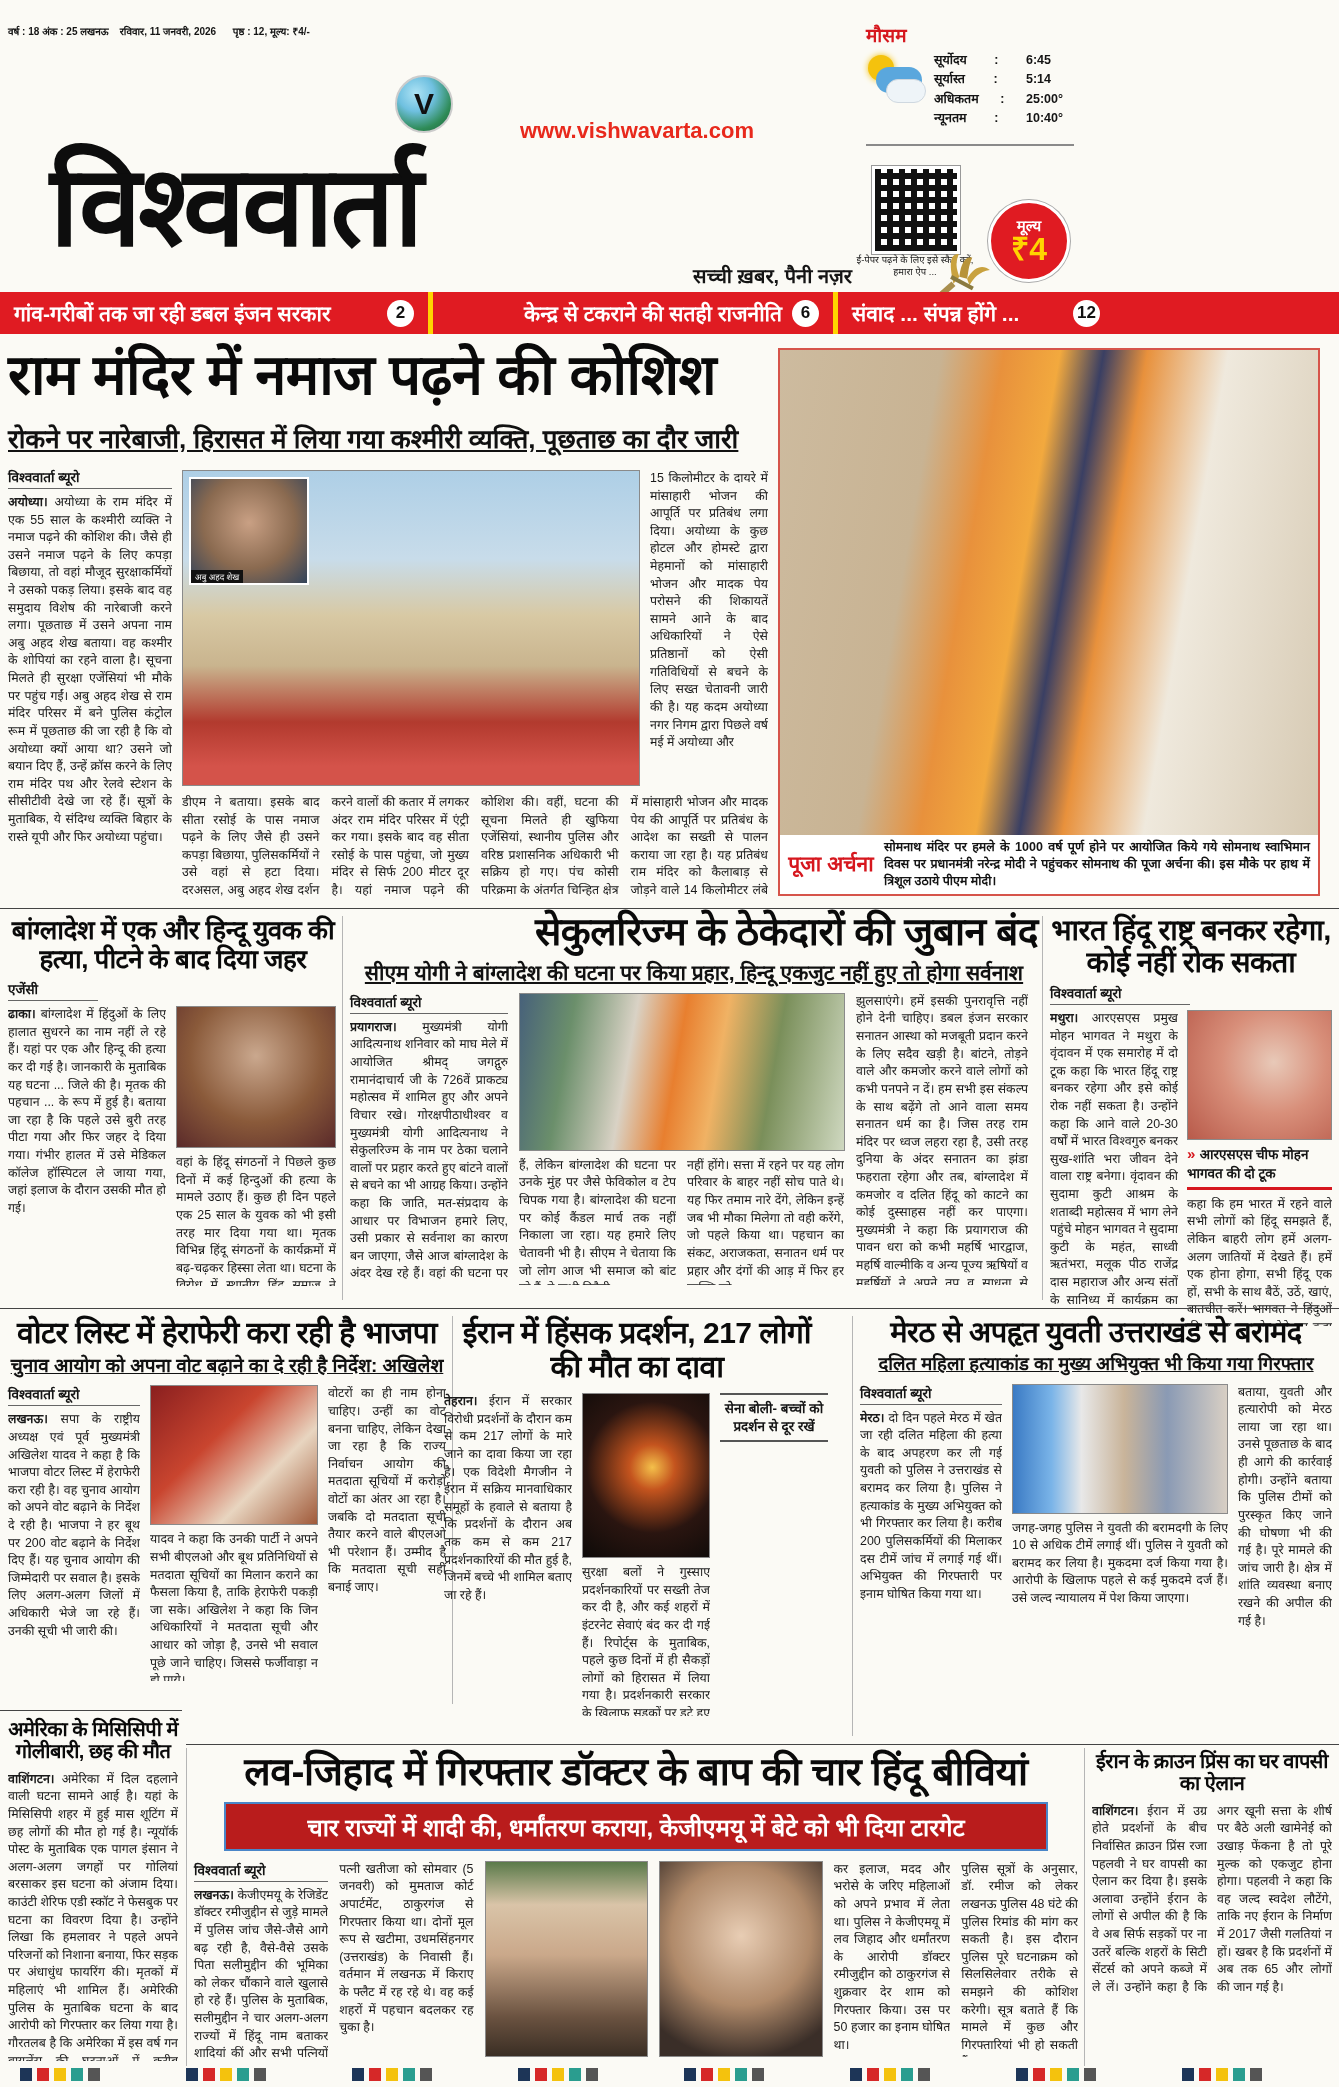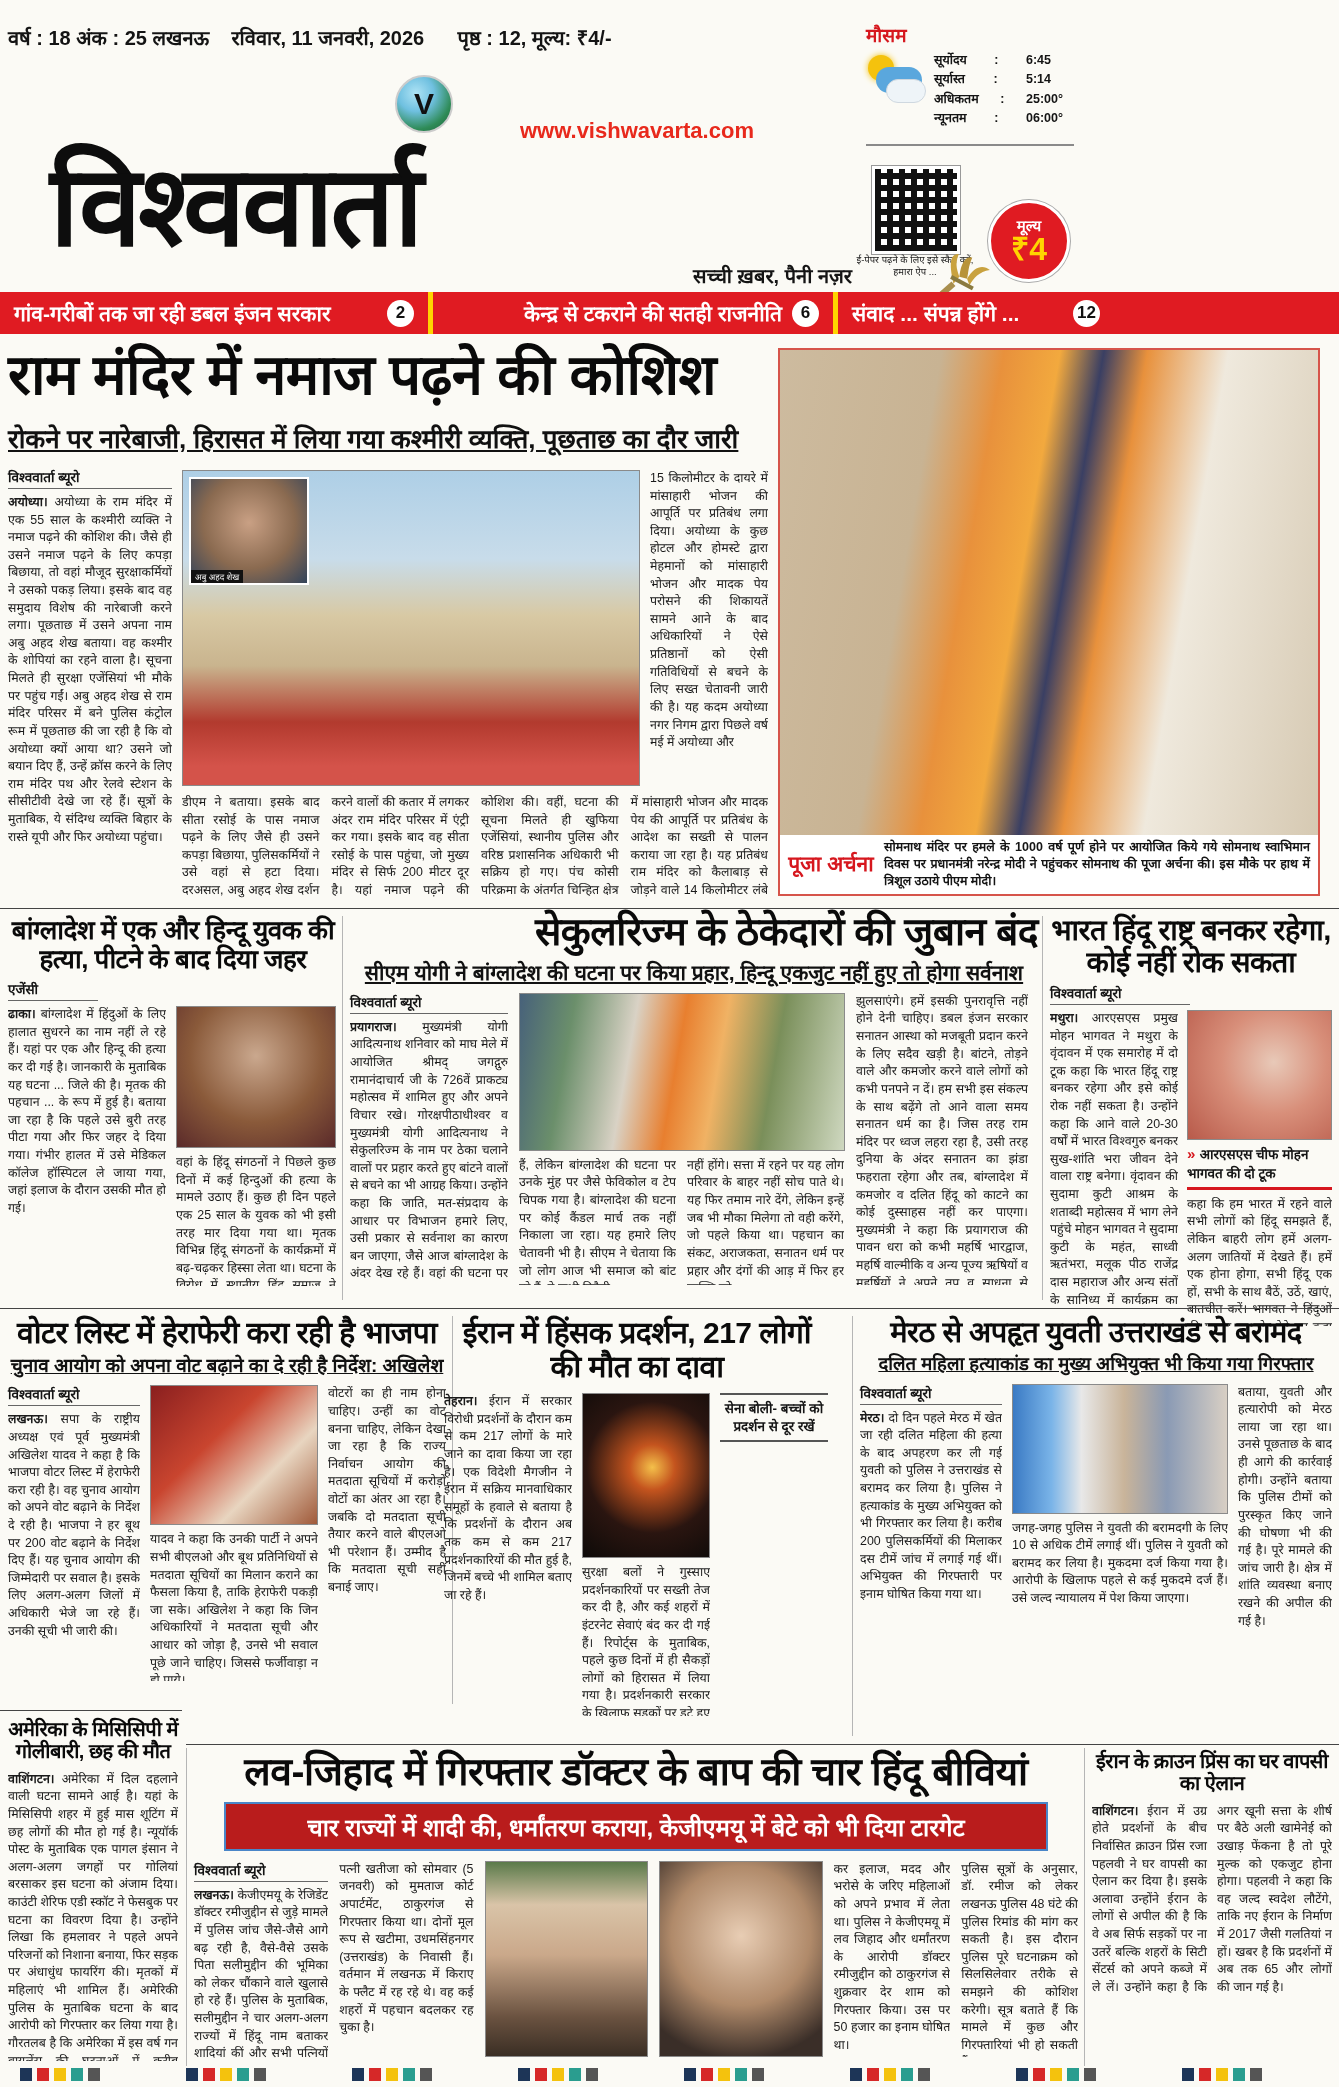--- a/index.html
+++ b/index.html
@@ -22,21 +22,21 @@
      border:3px solid #fff;outline:1px solid #999;}
   .smallcap{font-size:9.5px;line-height:1.25;text-align:center;color:#222;}
   .footer-strip{background:
      repeating-linear-gradient(90deg,#1d3557 0 12px,#fbfaf5 12px 17px,#d62828 17px 29px,#fbfaf5 29px 34px,#f4c20d 34px 46px,#fbfaf5 46px 51px,#2a9d8f 51px 63px,#fbfaf5 63px 68px,#555 68px 80px,#fbfaf5 80px 166px);}
 </style>
 </head>
 <body>
 
 <div id="page">
 
-  <div class="abs" style="left:8px;top:24px;width:820px;font-size:20px;font-weight:700;">
+  <div class="abs" style="left:8px;top:24px;width:820px;font-size:10px;font-weight:700;">
     <span>वर्ष : 18 अंक : 25  लखनऊ</span>&nbsp;&nbsp;&nbsp;
     <span>रविवार, 11 जनवरी, 2026</span>&nbsp;&nbsp;&nbsp;&nbsp;&nbsp;
     <span>पृष्ठ : 12, मूल्य: ₹4/-</span>
   </div>
 
   <div class="abs" style="left:395px;top:75px;width:54px;height:54px;border-radius:50%;background:radial-gradient(circle at 35% 30%,#aee3f5 0%,#6fc0e0 35%,#2e8b57 70%,#1c5e3a 100%);border:2px solid #ccc;display:flex;align-items:center;justify-content:center;color:#111;font-weight:900;font-size:30px;">
     <span>V</span>
   </div>
   <div class="abs" style="left:520px;top:118px;width:300px;color:#e8291c;font-weight:800;font-size:22px;">www.vishwavarta.com</div>
   <div class="abs" style="left:50px;top:148px;width:810px;height:138px;font-size:112px;font-weight:900;color:#0d0d0d;line-height:1.05;letter-spacing:-3px;">विश्ववार्ता</div>
@@ -62,21 +62,21 @@
             <span style="width:48px;">5:14</span>
           </div>
         <div style="display:flex;justify-content:space-between;">
             <span>अधिकतम</span>
             <span>:</span>
             <span style="width:48px;">25:00°</span>
           </div>
         <div style="display:flex;justify-content:space-between;">
             <span>न्यूनतम</span>
             <span>:</span>
-            <span style="width:48px;">06:00°</span>
+            <span style="width:48px;">10:40°</span>
           </div>
       </div>
     </div>
   </div>
 
   <div class="abs qr" style="left:872px;top:166px;width:82px;height:82px;"></div>
   <div class="abs smallcap" style="left:855px;top:254px;width:120px;">ई-पेपर पढ़ने के लिए इसे स्कैन करें, हमारा ऐप ...</div>
 
   <svg class="abs" style="left:890px;top:252px;transform:rotate(14deg);" width="110" height="90" viewBox="0 0 110 90">
     <path d="M20 88 L60 30" stroke="#a98f4e" stroke-width="6" fill="none"></path>

